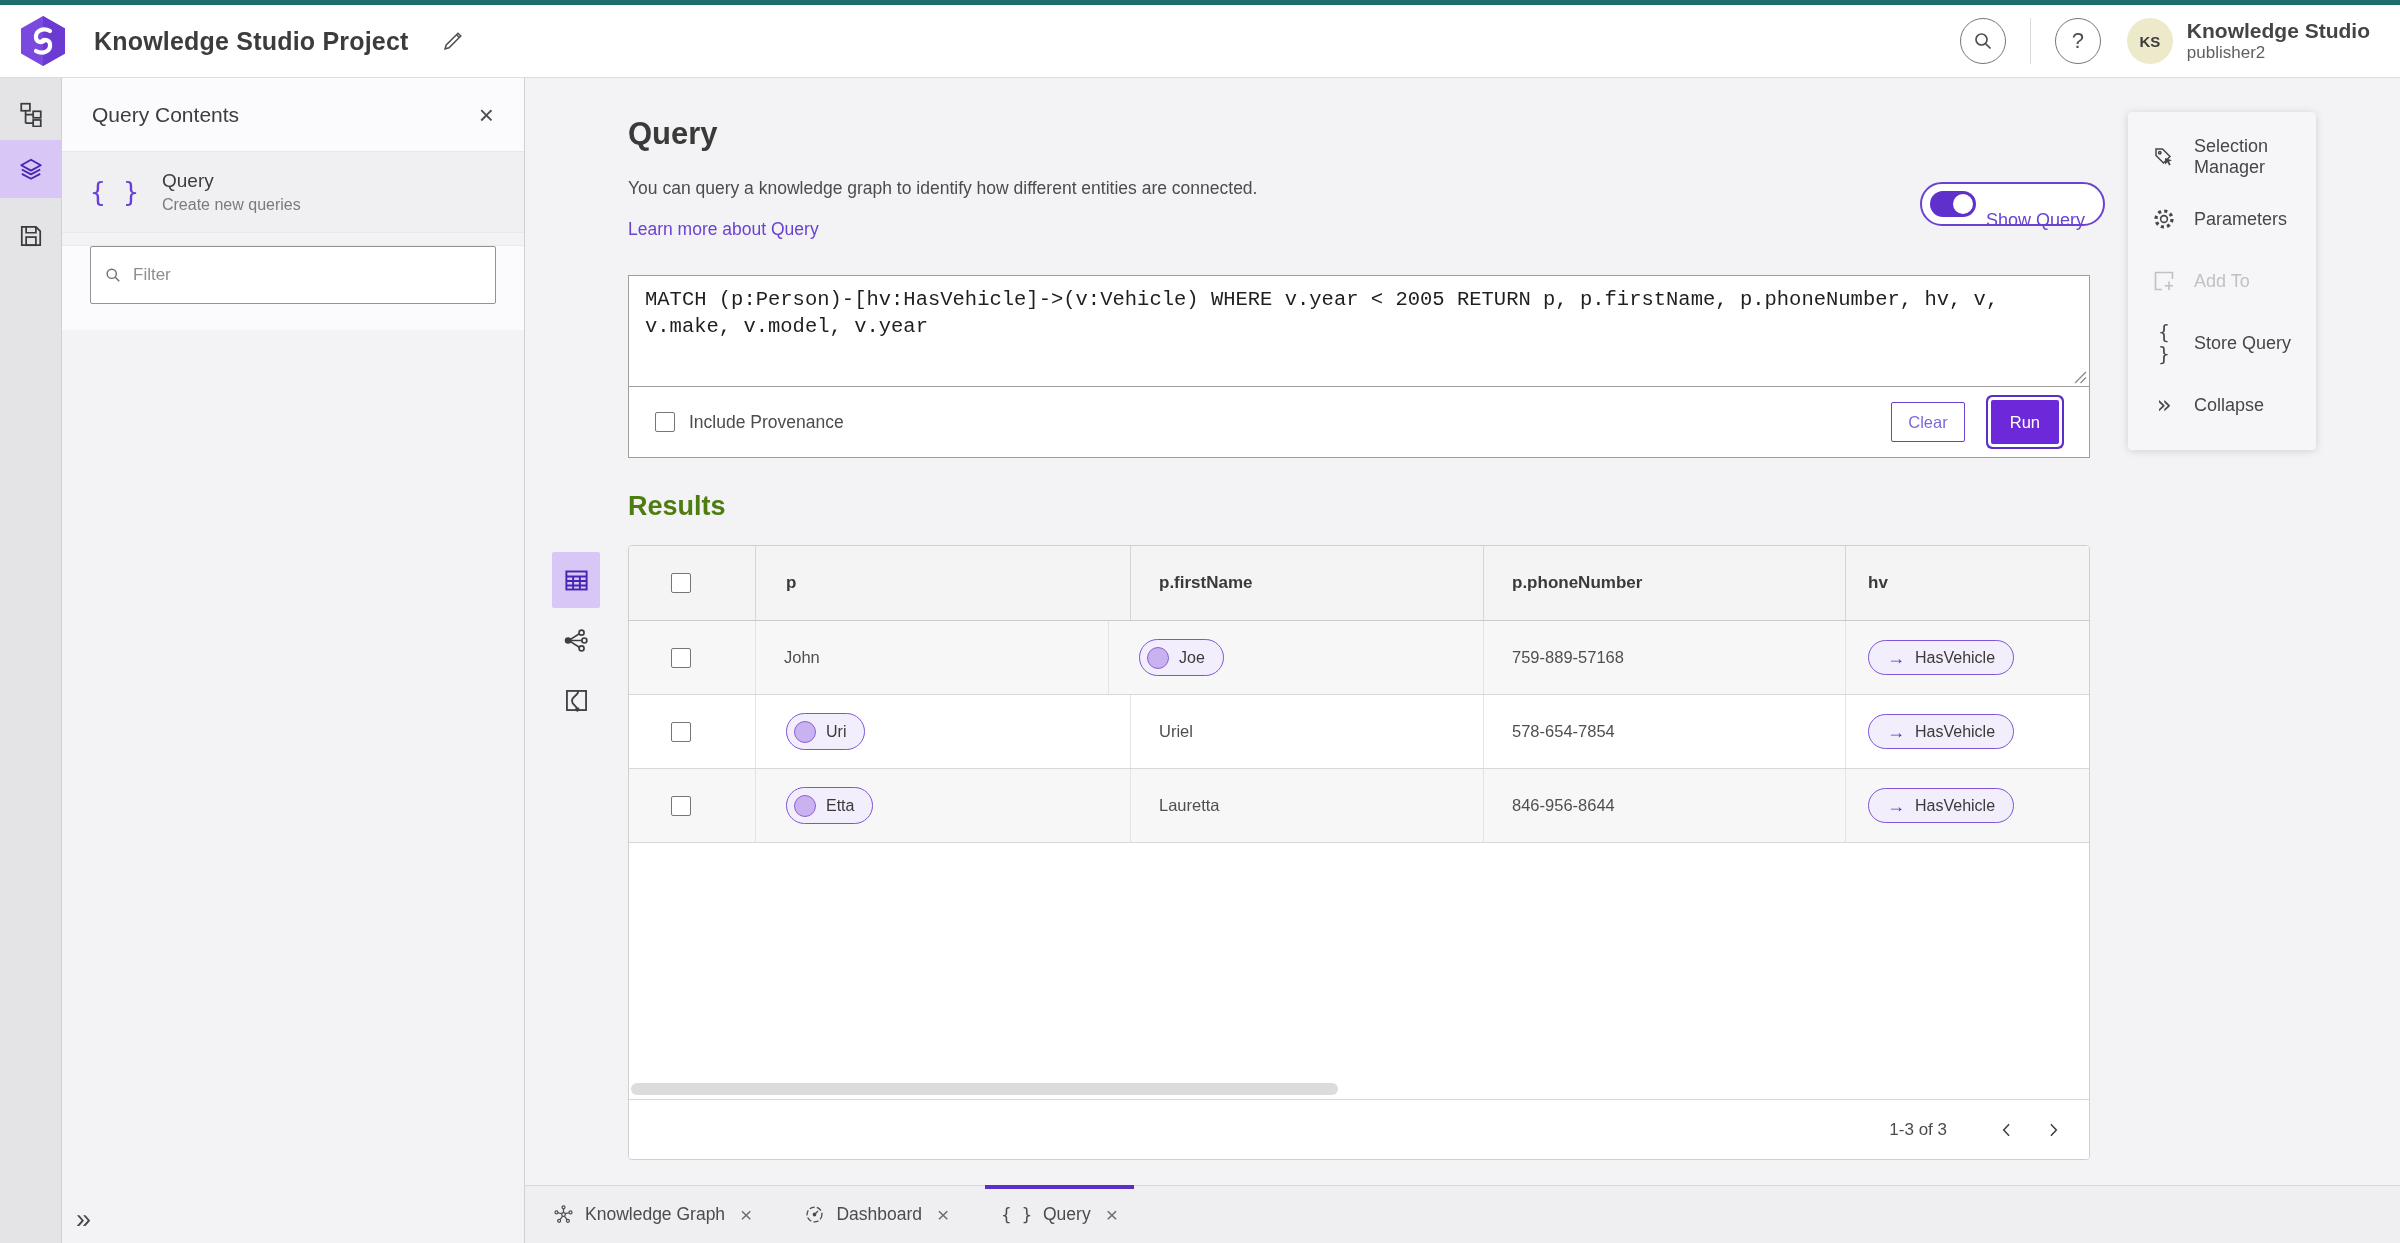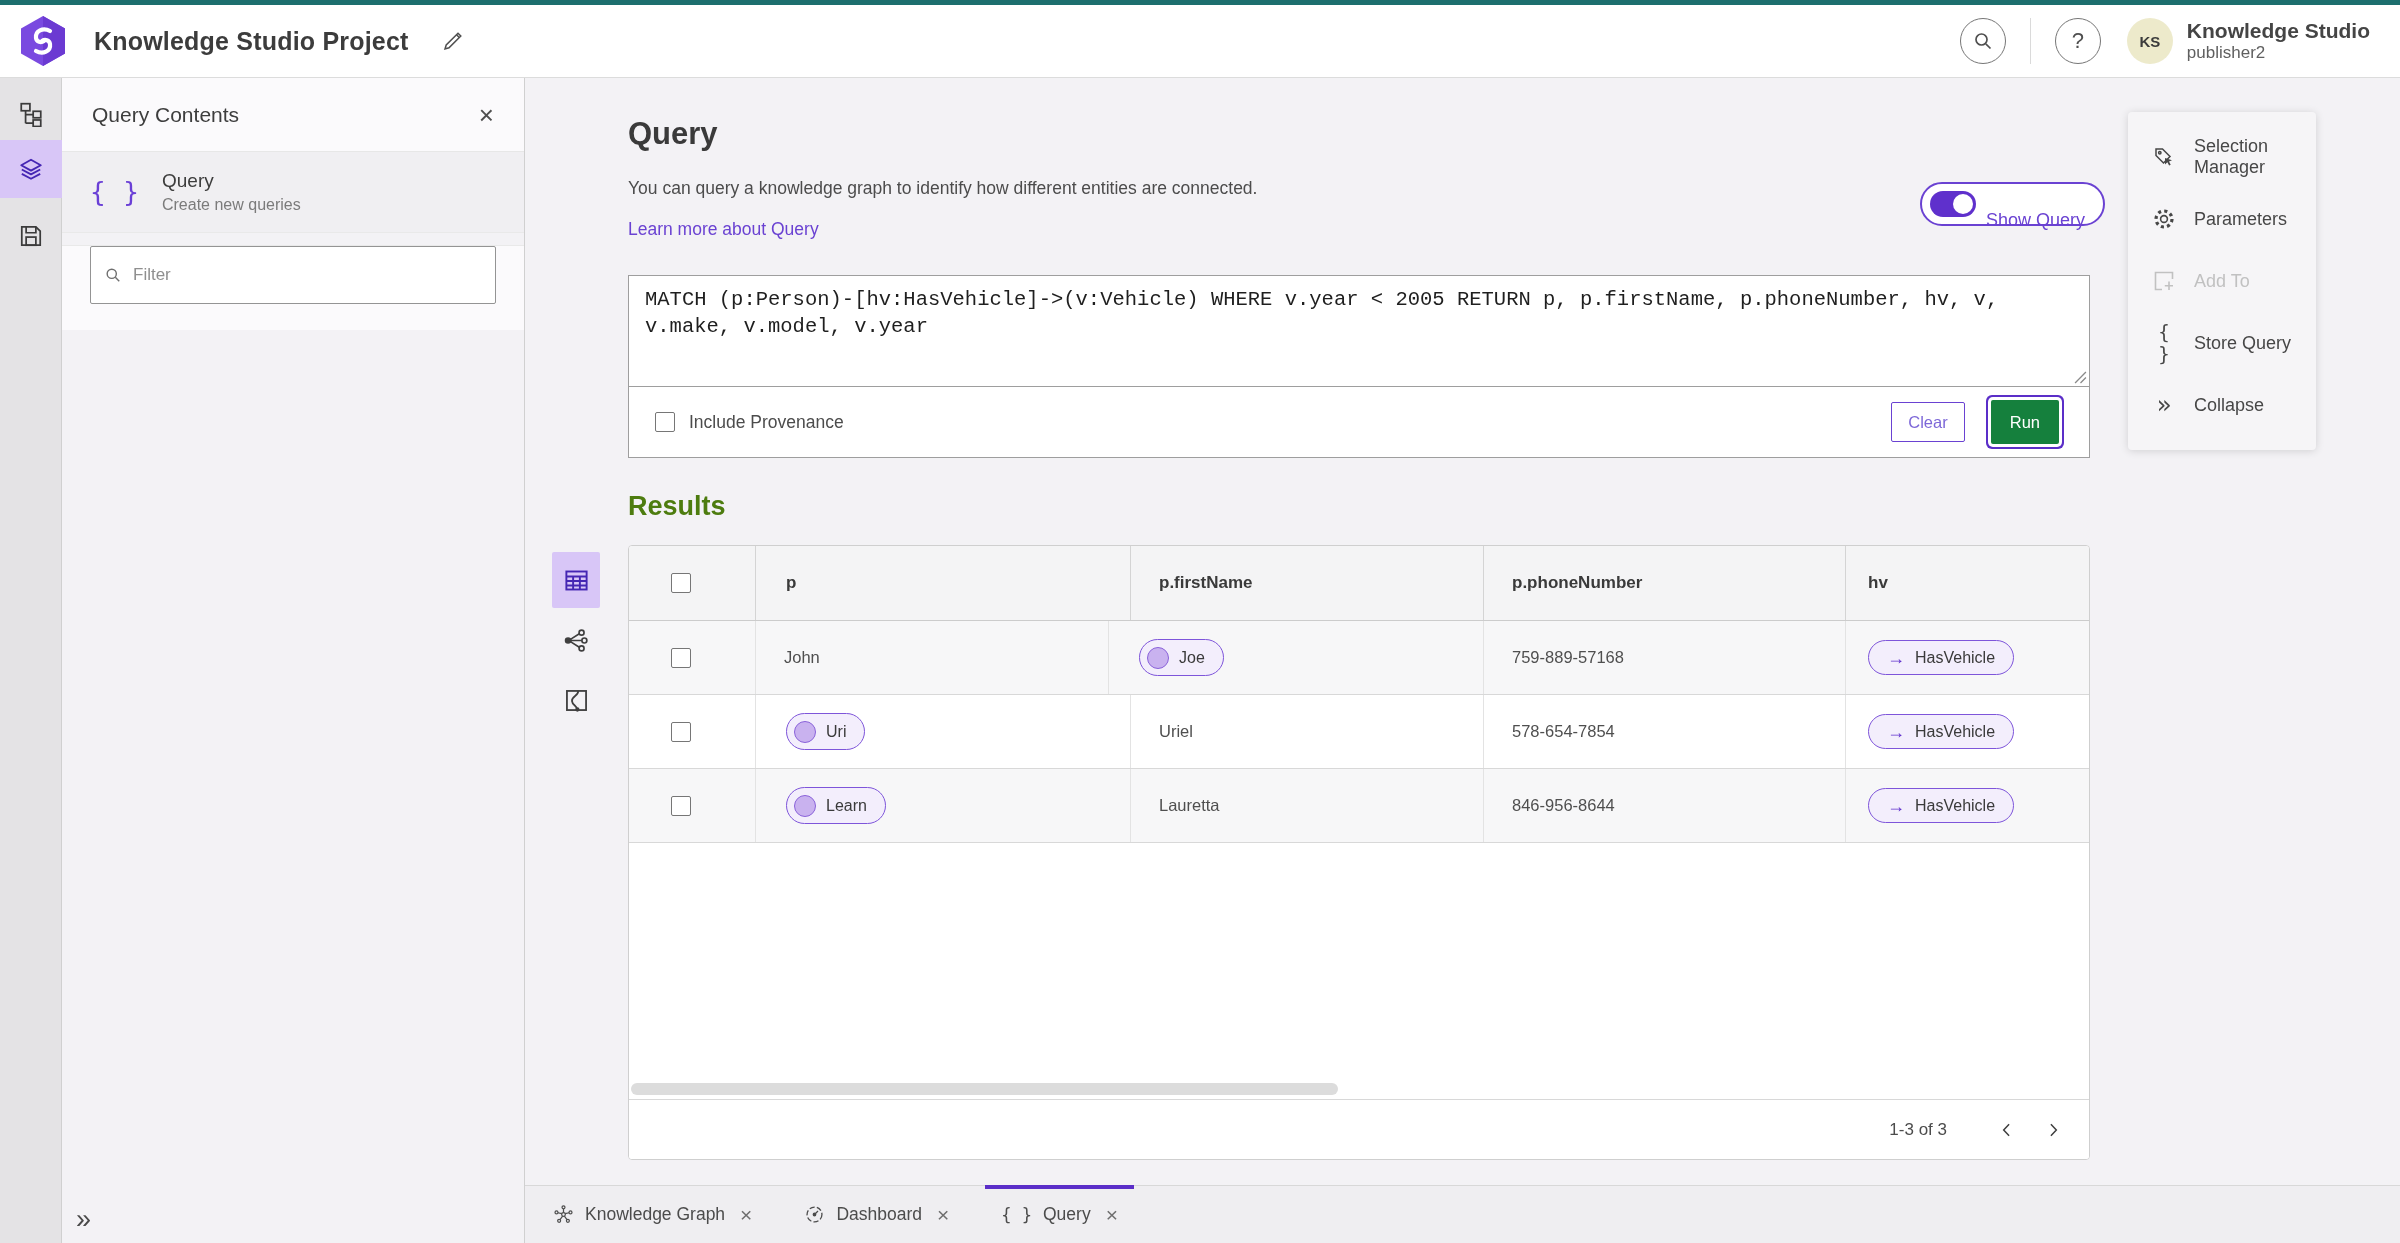--- a/index.html
+++ b/index.html
@@ -84,21 +84,21 @@
                 font-family:"Liberation Mono", monospace; font-size:20.5px; line-height:1.3; color:#1f1f1f; background:transparent; }
   .resize-handle { position:absolute; right:2px; bottom:2px; cursor:nwse-resize; }
   .resize-handle svg { width:13px; height:13px; display:block; }
   .query-footer { flex:1; display:flex; align-items:center; padding:0 30px 0 26px; gap:0; }
   .cb { appearance:none; -webkit-appearance:none; width:20px; height:20px; border:1.5px solid #767676;
         border-radius:2px; background:#fff; cursor:pointer; flex:0 0 auto; }
   .cb-label { font-size:17.5px; color:#4c4c4c; margin-left:14px; }
   .qf-spacer { flex:1; }
   .btn-outline { height:40px; padding:0 16px; border:1.5px solid #6a42d2; border-radius:2px; background:#fff;
                  color:#7d68d8; font-size:16.5px; font-family:"Liberation Sans",sans-serif; cursor:pointer; margin-right:26px; }
-  .btn-solid { height:44px; padding:0 19px; border:none; border-radius:2px; background:#15803d; color:#fff;
+  .btn-solid { height:44px; padding:0 19px; border:none; border-radius:2px; background:#6d28d9; color:#fff;
                font-size:16.5px; font-family:"Liberation Sans",sans-serif; cursor:pointer;
                box-shadow:0 0 0 3px #fff, 0 0 0 5px #5b2ec8; }
 
   .r-heading { position:absolute; left:103px; top:413px; font-size:27px; font-weight:700; color:#4d7c0f; }
 
   .view-toolbar { position:absolute; left:27px; top:474px; width:48px; display:flex; flex-direction:column; gap:4px; }
   .view-btn { width:48px; height:56px; background:none; border:none; display:flex; align-items:center;
               justify-content:center; color:#3f3f3f; cursor:pointer; }
   .view-btn svg { width:27px; height:27px; display:block; }
   .view-btn.selected { background:#d8c6f7; color:#4526b3; border-radius:2px; }
@@ -411,21 +411,21 @@
         </div>
       </div>
 
       <div class="trow tbody-row alt">
         <div class="tc c-sel">
             <input type="checkbox" class="cb" style="">
           </div>
         <div class="tc c-p">
           <span class="entity-pill">
               <span class="entity-dot"></span>
-              <span class="entity-label">Learn</span>
+              <span class="entity-label">Etta</span>
             </span>
         </div>
         <div class="tc c-fn">
             <span class="cell-text">Lauretta</span>
           </div>
         <div class="tc c-ph">
             <span class="cell-text">846-956-8644</span>
           </div>
         <div class="tc c-hv">
           <span class="rel-pill">

